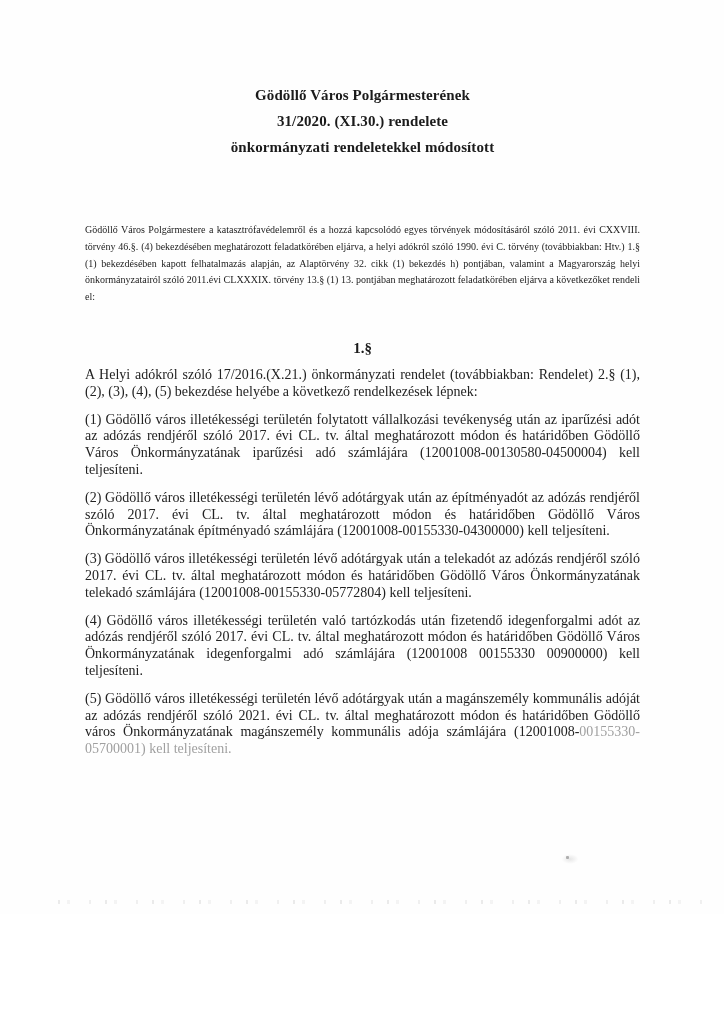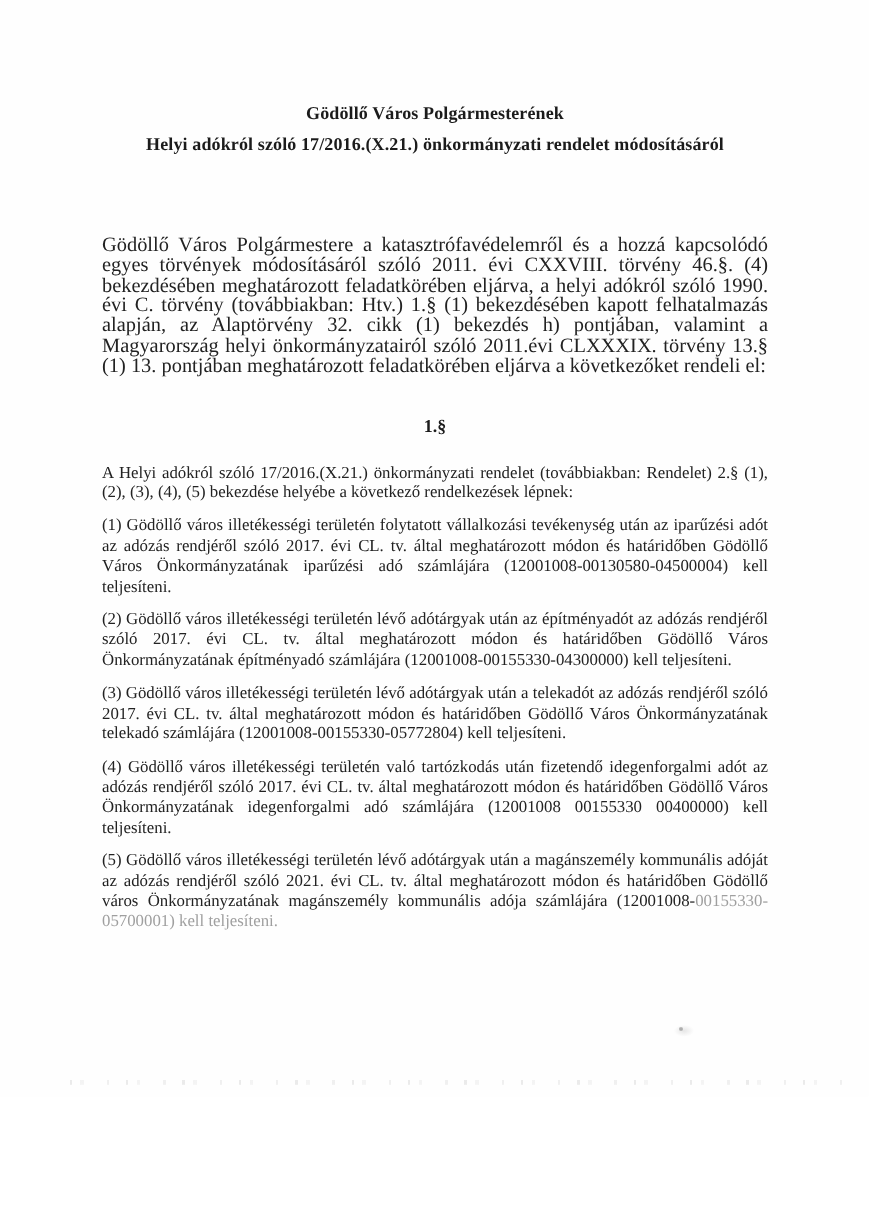--- a/index.html
+++ b/index.html
@@ -24,42 +24,42 @@
     font-size: 15px;
     line-height: 26px;
     color: #1b1b1b;
     letter-spacing: 0.1px;
   }
   .title-line {
     margin: 0;
   }
   .preamble {
     margin: 62px 0 0 0;
-    font-size: 17px;
+    font-size: 10px;
     line-height: 16.8px;
     text-align: justify;
     text-justify: inter-word;
   }
   .section-heading {
     margin: 34px 0 0 0;
     text-align: center;
     font-weight: bold;
     font-size: 15px;
     line-height: 17px;
     color: #1b1b1b;
   }
   .body-par {
     margin: 11px 0 0 0;
     font-size: 14px;
     line-height: 16.8px;
     text-align: justify;
     text-justify: inter-word;
   }
   .section-lead {
-    margin-top: 22px;
+    margin-top: 10px;
   }
   .faded {
     color: #8f8f8f;
     opacity: 0.85;
   }
   
   .scan-speck {
     position: absolute;
     left: 566px;
     top: 856px;
@@ -96,36 +96,37 @@
     opacity: 0.45;
   }
 </style>
 </head>
 <body>
 
 <div class="page">
 
   <header class="title-block">
     <div class="title-line">Gödöllő Város Polgármesterének</div>
-    <div class="title-line">Helyi adókról szóló 17/2016.(X.21.) önkormányzati rendelet módosításáról</div>
+    <div class="title-line">31/2020. (XI.30.) rendelete</div>
+    <div class="title-line">önkormányzati rendeletekkel módosított</div>
   </header>
 
   <p class="preamble">Gödöllő Város Polgármestere a katasztrófavédelemről és a hozzá kapcsolódó egyes törvények módosításáról szóló 2011. évi CXXVIII. törvény 46.§. (4) bekezdésében meghatározott feladatkörében eljárva, a helyi adókról szóló 1990. évi C. törvény (továbbiakban: Htv.) 1.§ (1) bekezdésében kapott felhatalmazás alapján, az Alaptörvény 32. cikk (1) bekezdés h) pontjában, valamint a Magyarország helyi önkormányzatairól szóló 2011.évi CLXXXIX. törvény 13.§ (1) 13. pontjában meghatározott feladatkörében eljárva a következőket rendeli el:</p>
 
   <h2 class="section-heading">1.§</h2>
 
   <p class="body-par section-lead">A Helyi adókról szóló 17/2016.(X.21.) önkormányzati rendelet (továbbiakban: Rendelet) 2.§ (1), (2), (3), (4), (5) bekezdése helyébe a következő rendelkezések lépnek:</p>
 
   <p class="body-par"><span>(1) Gödöllő város illetékességi területén folytatott vállalkozási tevékenység után az iparűzési adót az adózás rendjéről szóló 2017. évi CL. tv. által meghatározott módon és határidőben Gödöllő Város Önkormányzatának iparűzési adó számlájára (12001008-00130580-04500004) kell teljesíteni.</span><span class="faded"></span></p>
 
   <p class="body-par"><span>(2) Gödöllő város illetékességi területén lévő adótárgyak után az építményadót az adózás rendjéről szóló 2017. évi CL. tv. által meghatározott módon és határidőben Gödöllő Város Önkormányzatának építményadó számlájára (12001008-00155330-04300000) kell teljesíteni.</span><span class="faded"></span></p>
 
   <p class="body-par"><span>(3) Gödöllő város illetékességi területén lévő adótárgyak után a telekadót az adózás rendjéről szóló 2017. évi CL. tv. által meghatározott módon és határidőben Gödöllő Város Önkormányzatának telekadó számlájára (12001008-00155330-05772804) kell teljesíteni.</span><span class="faded"></span></p>
 
-  <p class="body-par"><span>(4) Gödöllő város illetékességi területén való tartózkodás után fizetendő idegenforgalmi adót az adózás rendjéről szóló 2017. évi CL. tv. által meghatározott módon és határidőben Gödöllő Város Önkormányzatának idegenforgalmi adó számlájára (12001008 00155330 00400000) kell teljesíteni.</span><span class="faded"></span></p>
+  <p class="body-par"><span>(4) Gödöllő város illetékességi területén való tartózkodás után fizetendő idegenforgalmi adót az adózás rendjéről szóló 2017. évi CL. tv. által meghatározott módon és határidőben Gödöllő Város Önkormányzatának idegenforgalmi adó számlájára (12001008 00155330 00900000) kell teljesíteni.</span><span class="faded"></span></p>
 
   <p class="body-par"><span>(5) Gödöllő város illetékességi területén lévő adótárgyak után a magánszemély kommunális adóját az adózás rendjéről szóló 2021. évi CL. tv. által meghatározott módon és határidőben Gödöllő város Önkormányzatának magánszemély kommunális adója számlájára (12001008-</span><span class="faded">00155330-05700001) kell teljesíteni.</span></p>
 
   <div class="scan-speck-halo"></div>
   <div class="scan-speck"></div>
   <div class="scan-noise"></div>
 
 </div>
 
 </body></html>

